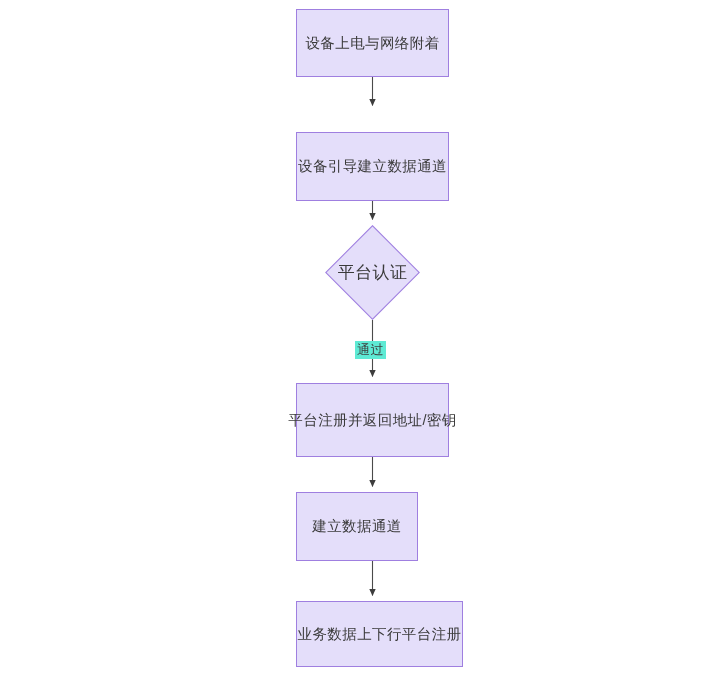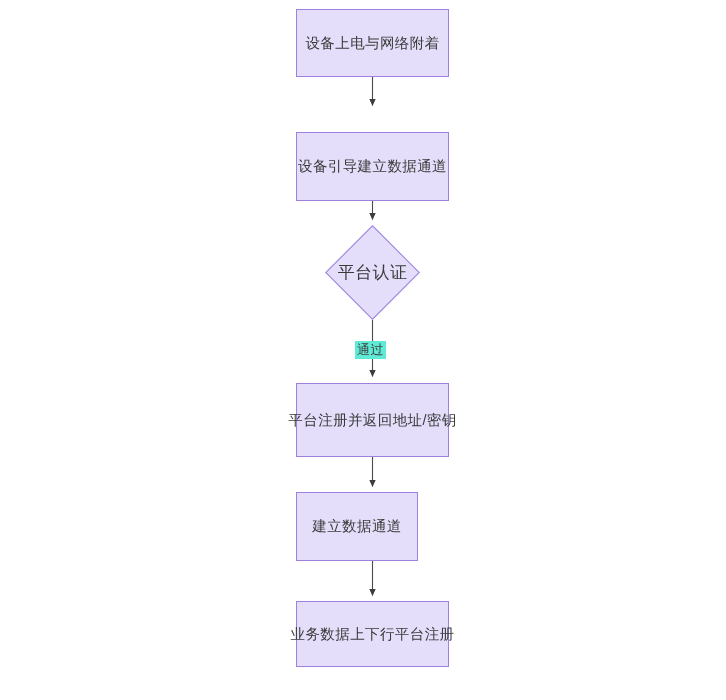--- a/index.html
+++ b/index.html
@@ -125,18 +125,18 @@
 
   <div class="node" style="left:296px; top:383px; width:153px; height:74px;">
     <span class="line">平台注册</span>
     <span class="line">并返回地址/密钥</span>
   </div>
 
   <div class="node" style="left:296px; top:492px; width:122px; height:69px;">
     <span class="line">建立数据通道</span>
   </div>
 
-  <div class="node" style="left:296px; top:601px; width:153px; height:66px;">
+  <div class="node" style="left:296px; top:601px; width:167px; height:66px;">
     <span class="line">业务数据上下行</span>
     <span class="line">平台注册</span>
   </div>
 
 </div>
 
 </body></html>

